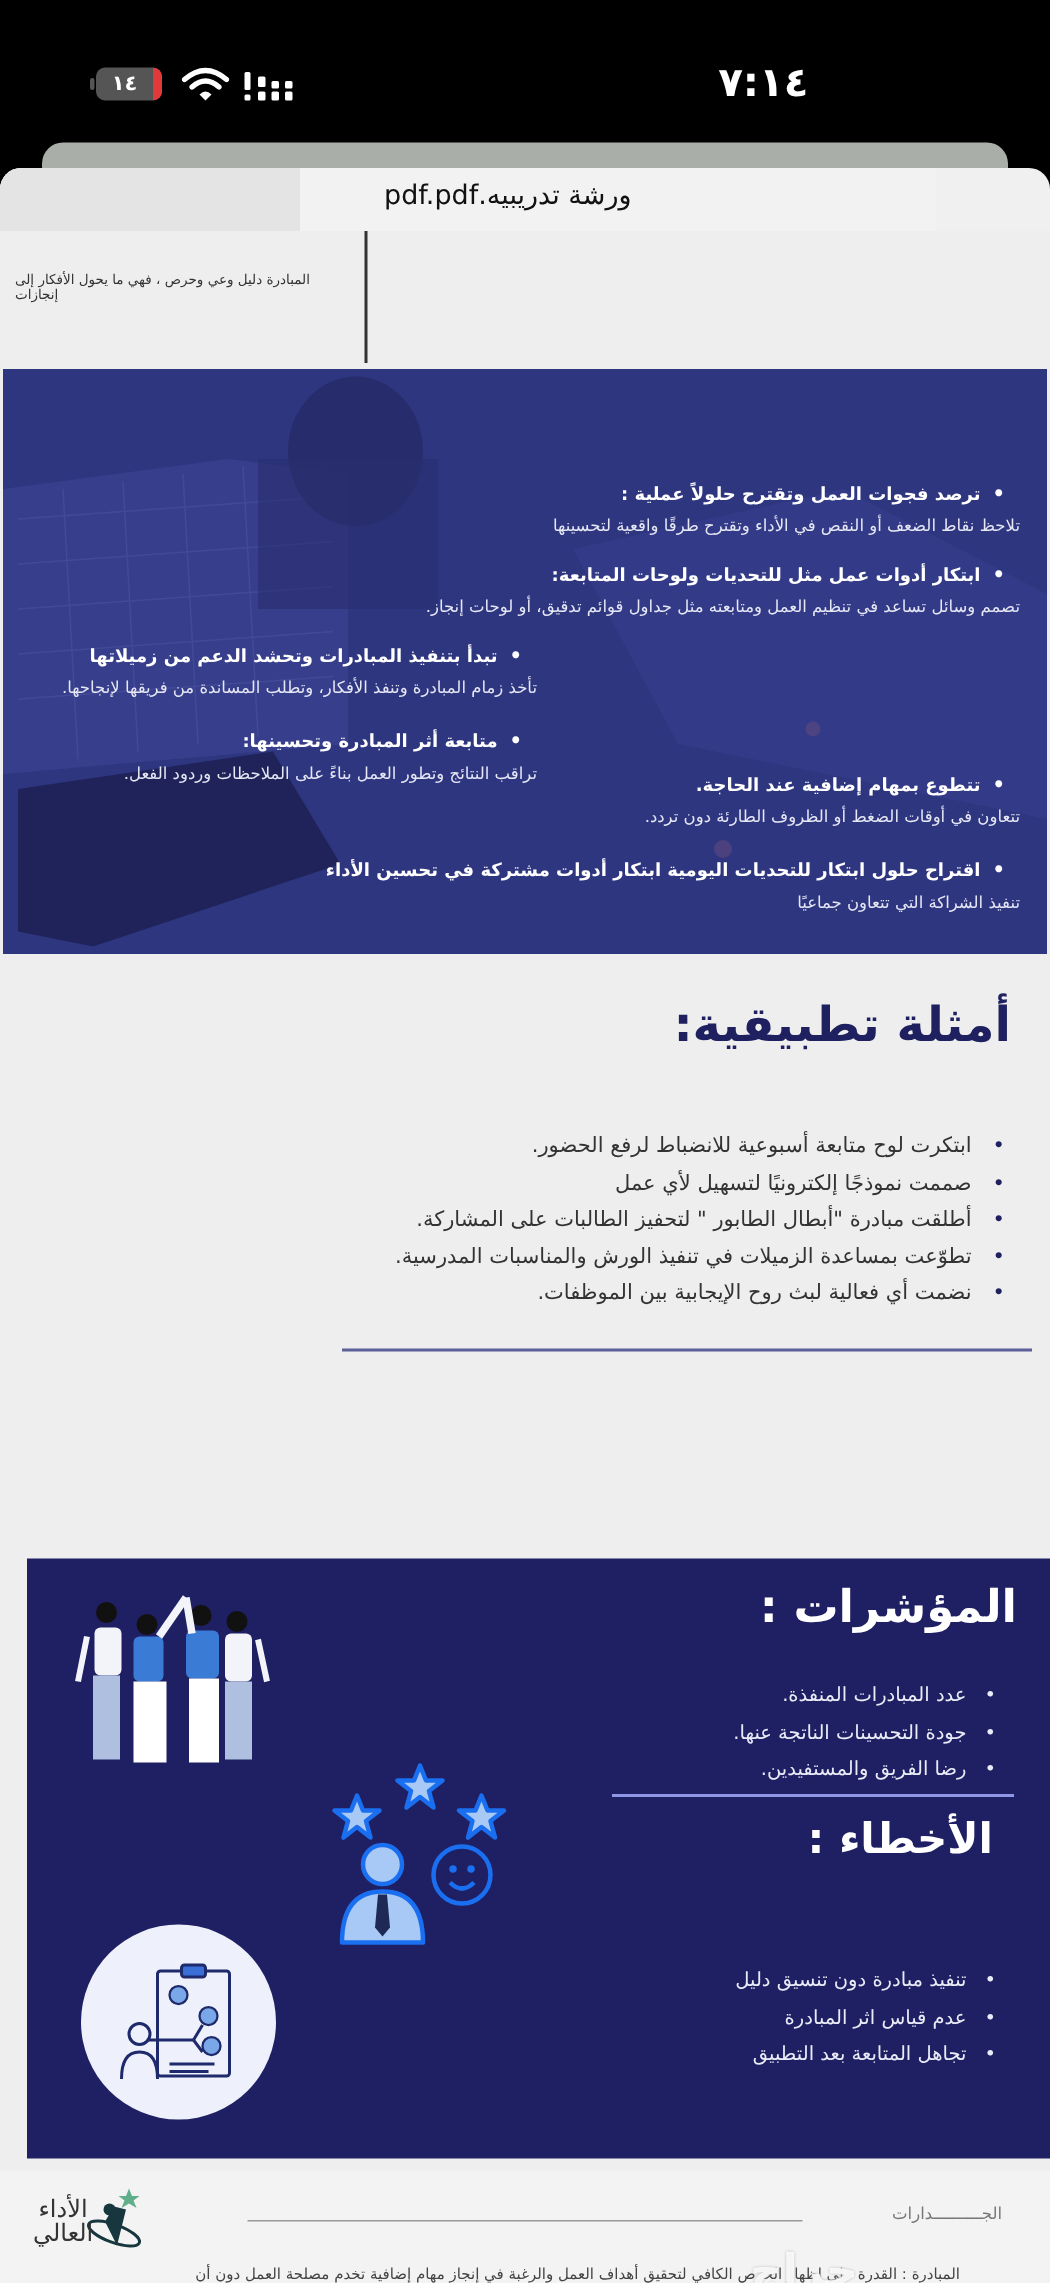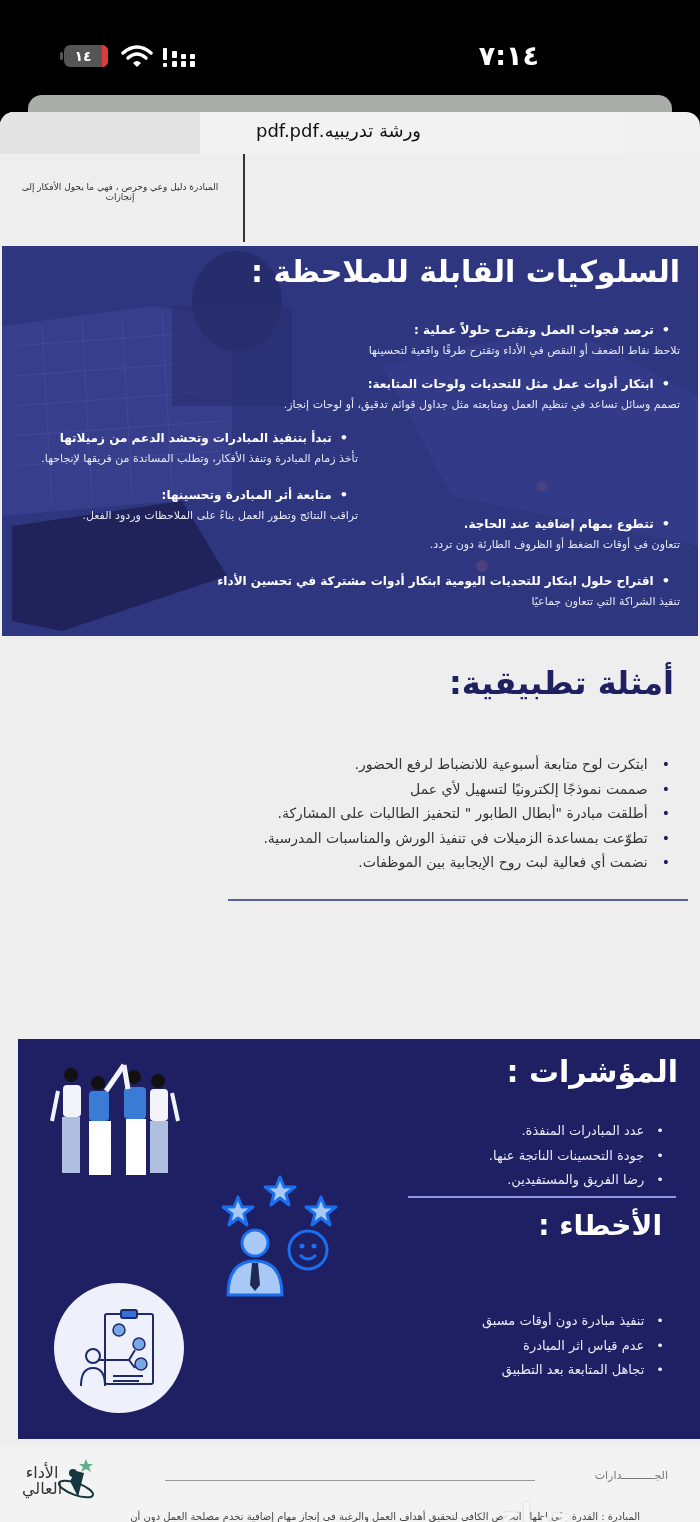--- a/index.html
+++ b/index.html
@@ -21,21 +21,21 @@
     .sheet { position: absolute; left: 0; top: 112px; width: 700px; height: 1410px; background: #f0f0f0; border-radius: 14px 14px 0 0; overflow: hidden; }
     .title-bar { position: absolute; left: 0; top: 0; width: 624px; height: 42px; background: #f2f2f2; padding-left: 48px; }
     .title-bar .left-pane { position: absolute; left: 0; top: 0; width: 200px; height: 42px; background: #e4e4e4; border-radius: 14px 0 0 0; }
     .title-text { position: absolute; left: 256px; top: 8px; font-size: 18px; color: #111; font-family: "DejaVu Sans", sans-serif; direction: rtl; unicode-bidi: plaintext; }
 
     .doc { position: absolute; left: 0; top: 42px; width: 700px; height: 1368px; background: #eeeeee; }
 
     
     .slide-top { position: absolute; left: 0; top: 0; width: 700px; height: 90px; background: #eeeeee; }
     .slide-top .divider { position: absolute; left: 243px; top: 0; width: 2px; height: 88px; background: #333; }
-    .slide-top .quote { position: absolute; left: 10px; top: 28px; width: 220px; font-size: 9px; color: #333; direction: rtl; text-align: center; }
+    .slide-top .quote { position: absolute; left: 10px; top: 28px; width: 220px; font-size: 9px; color: #333; direction: rtl; text-align: left; }
 
     
     .slide-behaviors { position: absolute; left: 2px; top: 92px; width: 696px; height: 390px; background: #2b3278; overflow: hidden; }
     .bg-photo { position: absolute; inset: 0; }
     .slide-behaviors h2 { position: absolute; right: 18px; top: 8px; color: #fff; font-size: 30px; font-weight: bold; direction: rtl; }
     .beh-item { position: absolute; direction: rtl; text-align: right; color: #fff; }
     .beh-item .b-title { font-size: 12px; font-weight: bold; }
     .beh-item .b-title::before { content: "•"; margin-left: 8px; font-size: 13px; }
     .beh-item .b-desc { font-size: 11px; color: #e6e8f5; margin-top: 7px; margin-right: -10px; }
 
@@ -130,21 +130,20 @@
             <line x1="120" y1="70" x2="130" y2="250"></line>
               <line x1="160" y1="65" x2="170" y2="245"></line>
           </g>
           <ellipse cx="235" cy="55" rx="45" ry="50" fill="#262b66" opacity="0.8"></ellipse>
           <rect x="170" y="60" width="120" height="100" fill="#292e70" opacity="0.6"></rect>
           <polygon points="10,280 180,255 225,330 60,385 10,375" fill="#1e2155" opacity="0.9"></polygon>
           <polygon points="380,120 560,80 696,150 696,300 450,250" fill="#3a4192" opacity="0.4"></polygon>
           <circle cx="480" cy="320" r="6" fill="#6a4b7c" opacity="0.5"></circle>
           <circle cx="540" cy="240" r="5" fill="#6a4b7c" opacity="0.5"></circle>
         </svg>
-        <h2>السلوكيات القابلة للملاحظة :</h2>
         <div class="beh-item" style="right:28px; top:76px;">
           <div class="b-title">ترصد فجوات العمل وتقترح حلولاً عملية :</div>
           <div class="b-desc">تلاحظ  نقاط الضعف أو النقص في الأداء وتقترح طرقًا واقعية لتحسينها</div>
         </div>
         <div class="beh-item" style="right:28px; top:130px;">
           <div class="b-title">ابتكار أدوات عمل مثل للتحديات ولوحات المتابعة:</div>
           <div class="b-desc">تصمم وسائل تساعد في تنظيم العمل ومتابعته مثل جداول قوائم تدقيق، أو لوحات إنجاز.</div>
         </div>
         <div class="beh-item" style="right:350px; top:184px;">
           <div class="b-title">تبدأ بتنفيذ المبادرات وتحشد الدعم من زميلاتها</div>
@@ -213,21 +212,21 @@
             <path d="M10 120 Q10 86 37 86 Q64 86 64 120 Z"></path>
             <circle cx="90" cy="75" r="19" fill="none"></circle>
           </g>
           <path d="M34 88 L40 88 L42 110 L37 116 L32 110 Z" fill="#1e2a55"></path>
           <circle cx="84" cy="71" r="2.5" fill="#1a6ff0"></circle>
             <circle cx="96" cy="71" r="2.5" fill="#1a6ff0"></circle>
           <path d="M82 80 Q90 88 98 80" stroke="#1a6ff0" stroke-width="3" fill="none"></path>
         </svg>
         <h3>الأخطاء :</h3>
         <ul class="err-list">
-          <li>تنفيذ مبادرة دون أوقات مسبق</li>
+          <li>تنفيذ مبادرة دون تنسيق دليل</li>
           <li>عدم قياس اثر المبادرة</li>
           <li>تجاهل المتابعة بعد التطبيق</li>
         </ul>
         <div class="illus-circle">
           <svg width="80" height="80" viewBox="0 0 80 80">
             <g stroke="#1e2a6b" stroke-width="2" fill="none">
               <rect x="26" y="6" width="48" height="70" rx="2"></rect>
               <rect x="42" y="2" width="16" height="8" rx="2" fill="#3b6fd8"></rect>
               <circle cx="14" cy="48" r="7" fill="#eef1fb"></circle>
               <path d="M2 78 Q2 60 14 60 Q26 60 26 78"></path>

